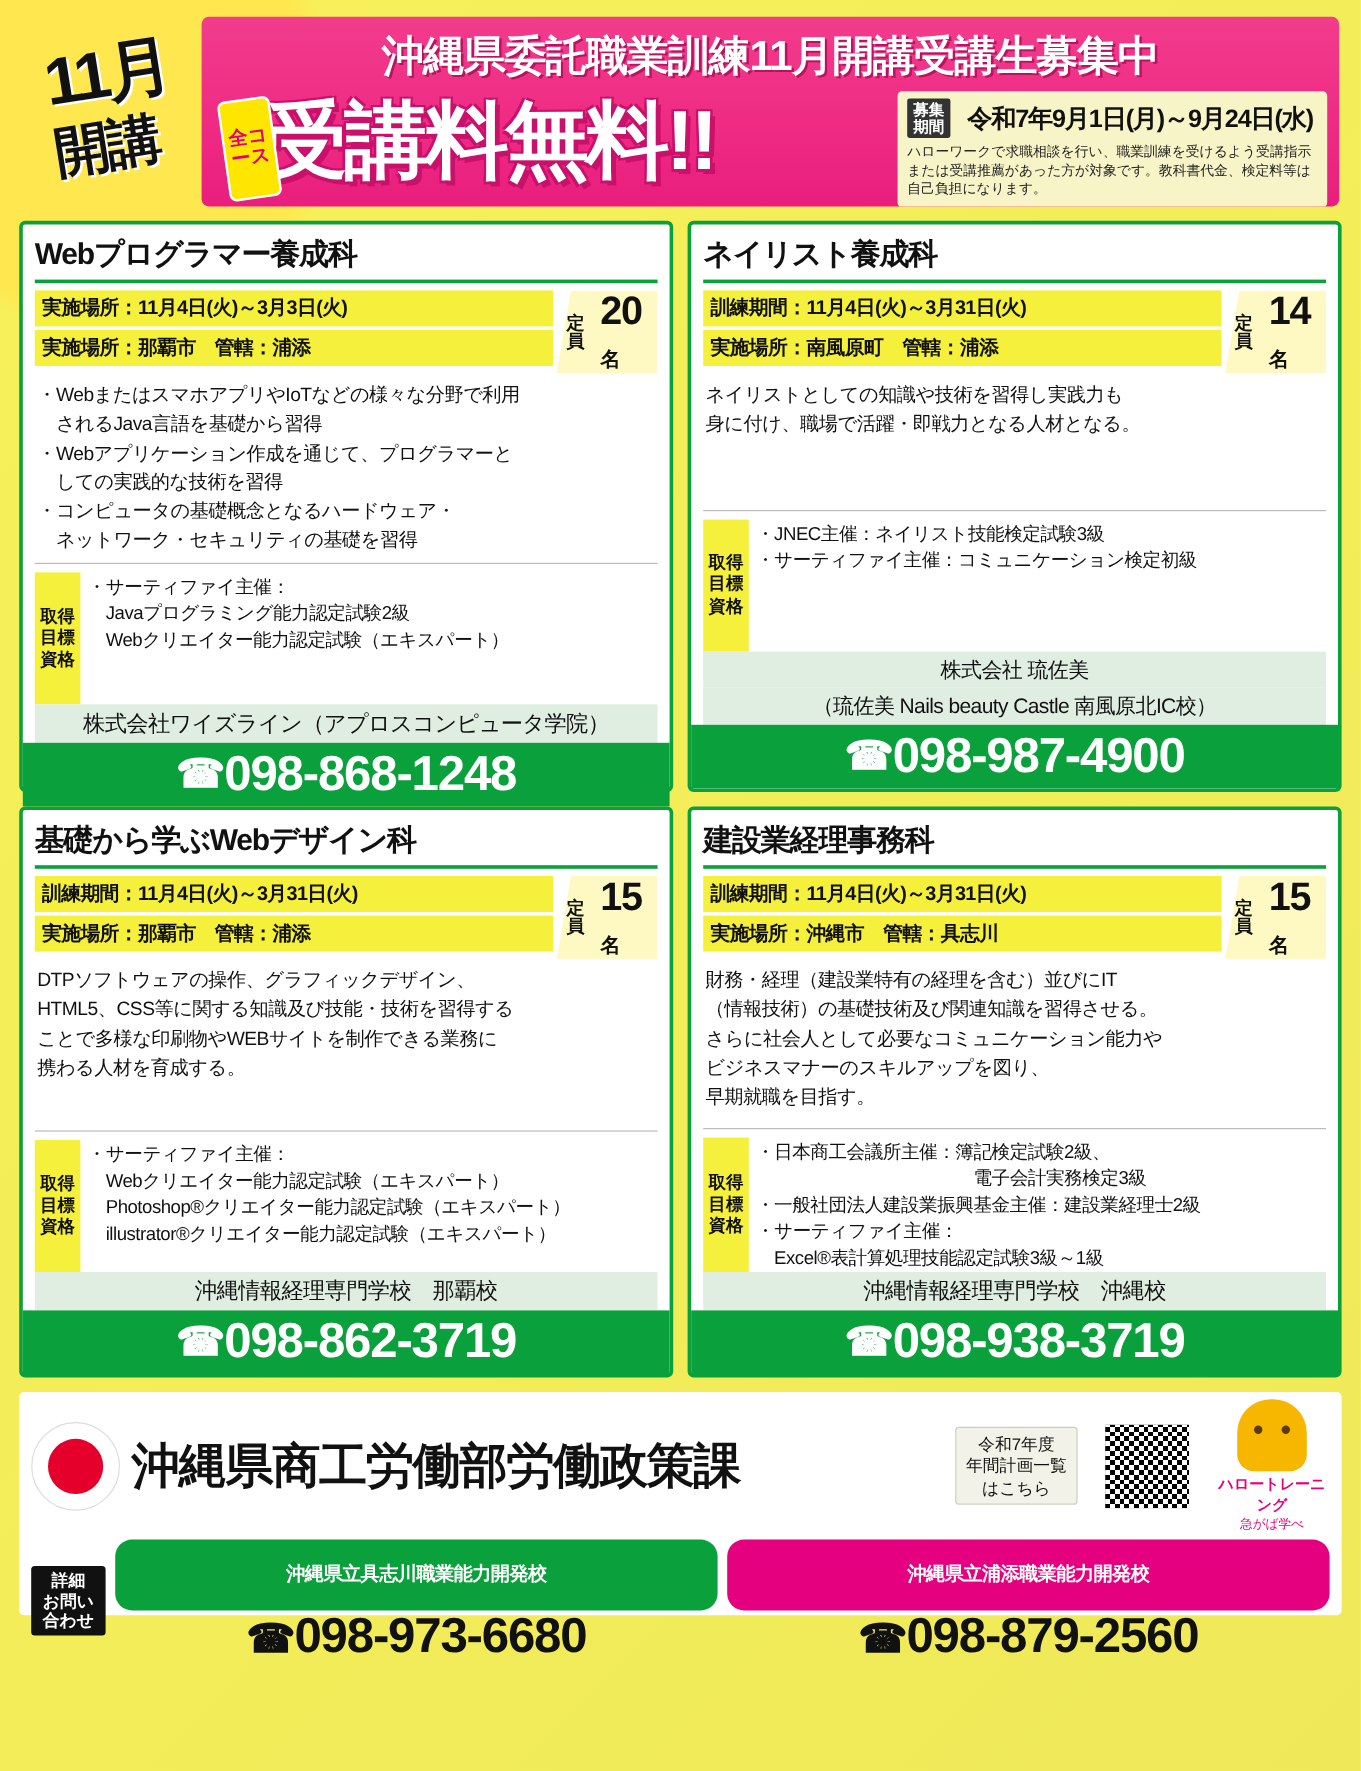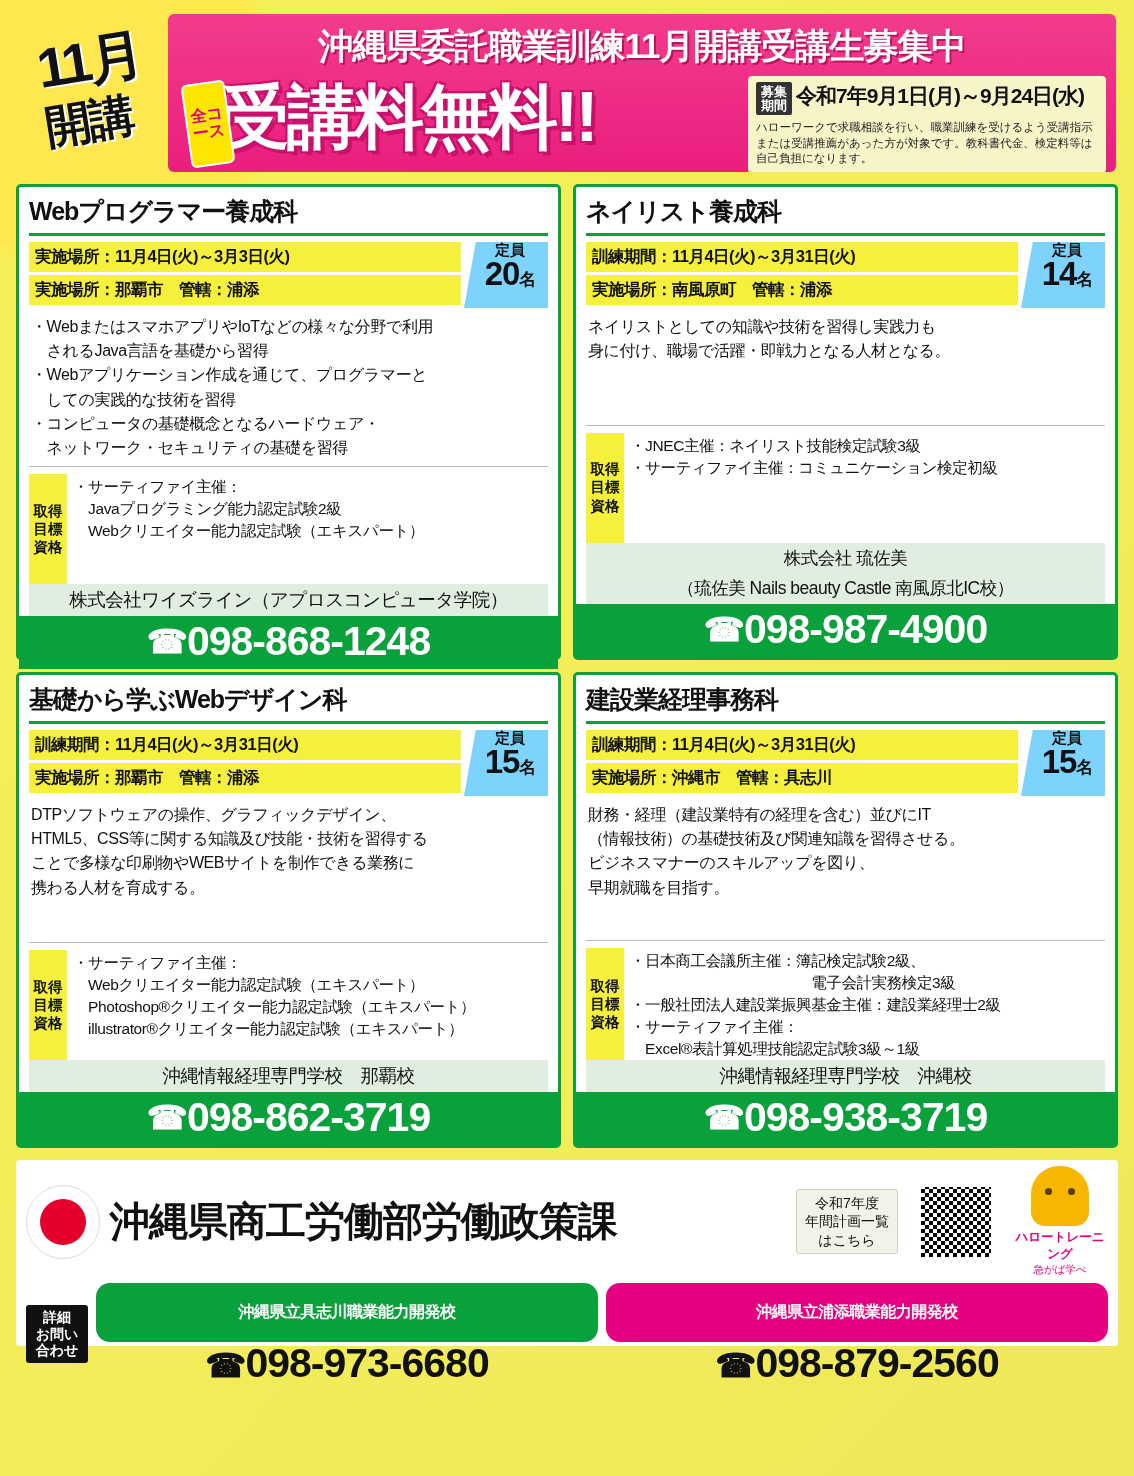--- a/index.html
+++ b/index.html
@@ -69,21 +69,21 @@
     white-space: nowrap;
     padding-top: 8px;
   }
   .apply-box {
     flex: 1;
     background: #f7f4c8;
     border-radius: 4px;
     padding: 6px 8px 6px 8px;
     margin-top: 2px;
   }
-  .apply-line { display: flex; align-items: flex-start; gap: 4px; }
+  .apply-line { display: flex; align-items: center; gap: 14px; }
   .apply-tag {
     background: #333; color: #fff; font-size: 13px; font-weight: bold;
     line-height: 1.05; padding: 3px 5px; text-align: center;
     border-radius: 2px; white-space: nowrap;
   }
   .apply-date {
     font-size: 21px; font-weight: bold; color: #111; white-space: nowrap;
     letter-spacing: -1px;
   }
   .apply-note { font-size: 11.5px; color: #222; line-height: 1.35; margin-top: 5px; }
@@ -131,22 +131,22 @@
   }
   .meta { display: flex; gap: 0; }
   .meta-left { flex: 1; }
   .meta-row {
     background: #f4f03c;
     font-size: 16.5px; font-weight: bold; color: #111;
     padding: 4px 6px; margin-bottom: 3px;
     letter-spacing: -0.5px; white-space: nowrap;
   }
   .capacity {
-    width: 84px; background: #7dd3fc; color: #111;
-    display: flex; flex-direction: column; align-items: center; justify-content: flex-start;
+    width: 84px; background: #fef9c3; color: #111;
+    display: flex; flex-direction: row; align-items: center; justify-content: space-between;
     margin-left: 3px;
     clip-path: polygon(14% 0, 100% 0, 100% 100%, 0 100%);
     padding-left: 8px;
   }
   .capacity .lab { font-size: 15px; font-weight: bold; line-height: 1; }
   .capacity .num { font-size: 33px; font-weight: bold; line-height: 1.05; letter-spacing: -1px; }
   .capacity .num small { font-size: 17px; }
 
   .desc {
     font-size: 16px; line-height: 1.45; color: #111;
@@ -399,20 +399,21 @@
           <div class="meta-row">実施場所：沖縄市　管轄：具志川</div>
         </div>
         <div class="capacity">
           <span class="lab">定員</span>
           <span class="num"><span>15</span><small>名</small></span>
         </div>
       </div>
       <div class="desc">
         <div>財務・経理（建設業特有の経理を含む）並びにIT</div>
         <div>（情報技術）の基礎技術及び関連知識を習得させる。</div>
+        <div>さらに社会人として必要なコミュニケーション能力や</div>
         <div>ビジネスマナーのスキルアップを図り、</div>
         <div>早期就職を目指す。</div>
       </div>
       <div class="quals">
         <div class="quals-tag">取得<br>目標<br>資格</div>
         <div class="quals-body">
           <div>・日本商工会議所主催：簿記検定試験2級、</div>
           <div>　　　　　　　　　　　　電子会計実務検定3級</div>
           <div>・一般社団法人建設業振興基金主催：建設業経理士2級</div>
           <div>・サーティファイ主催：</div>

